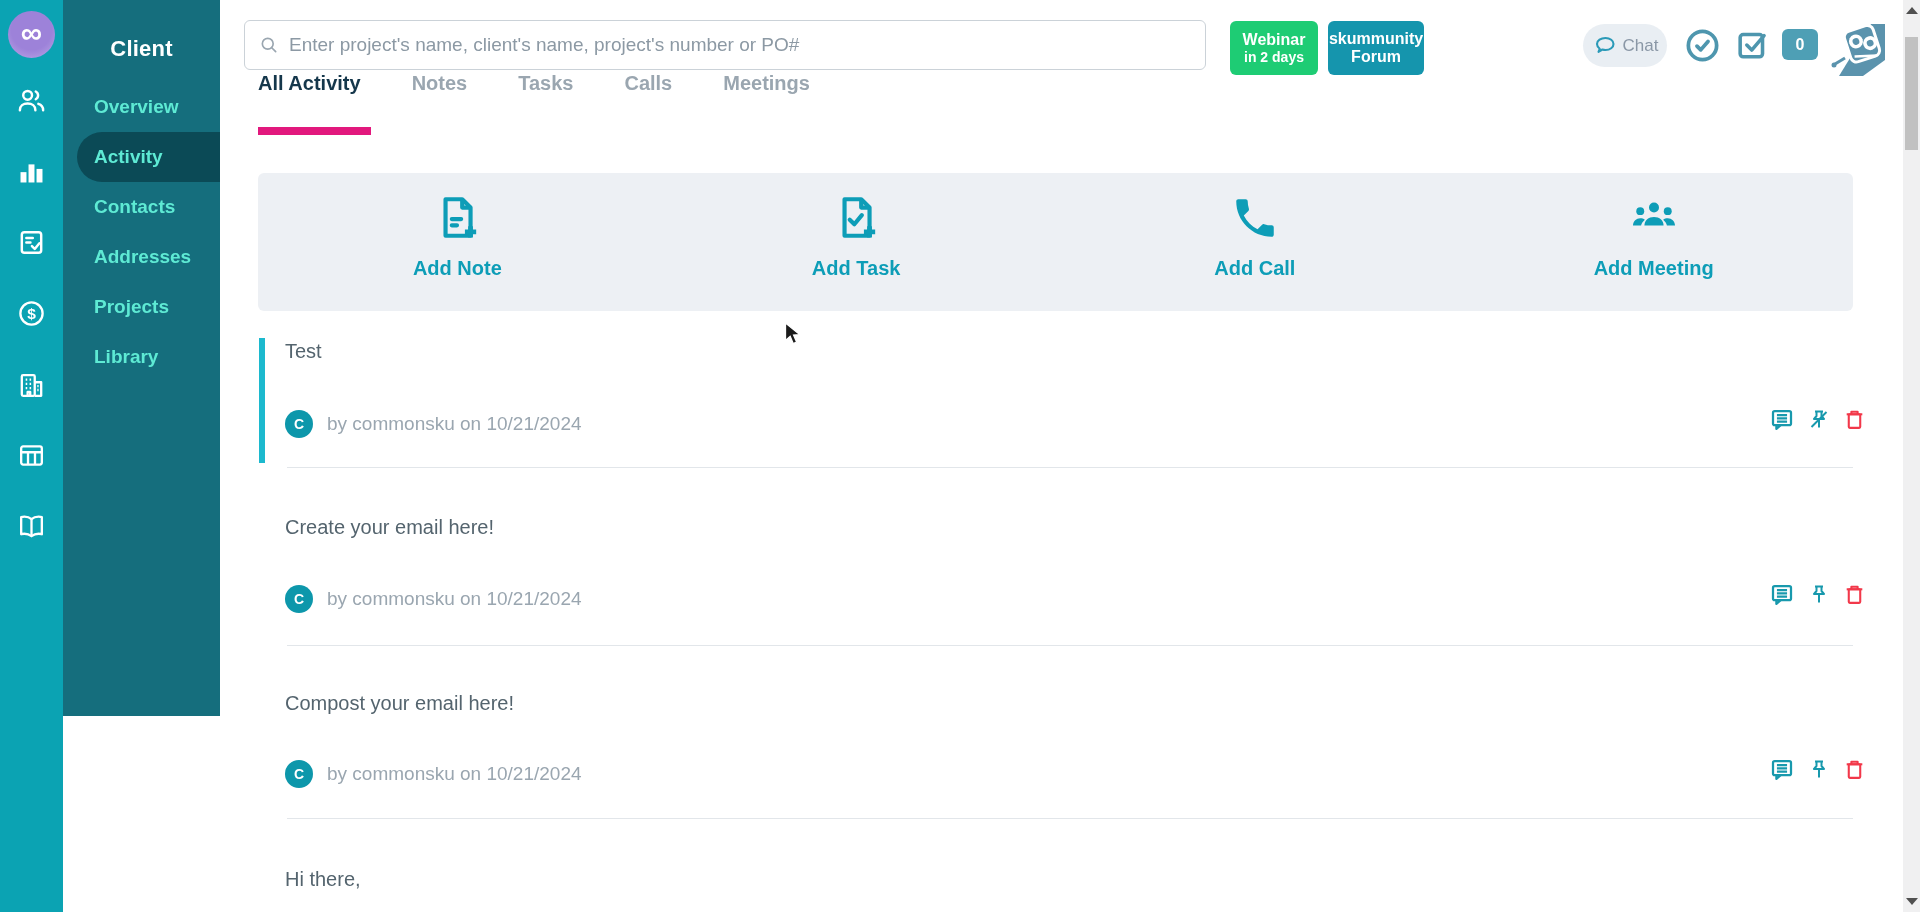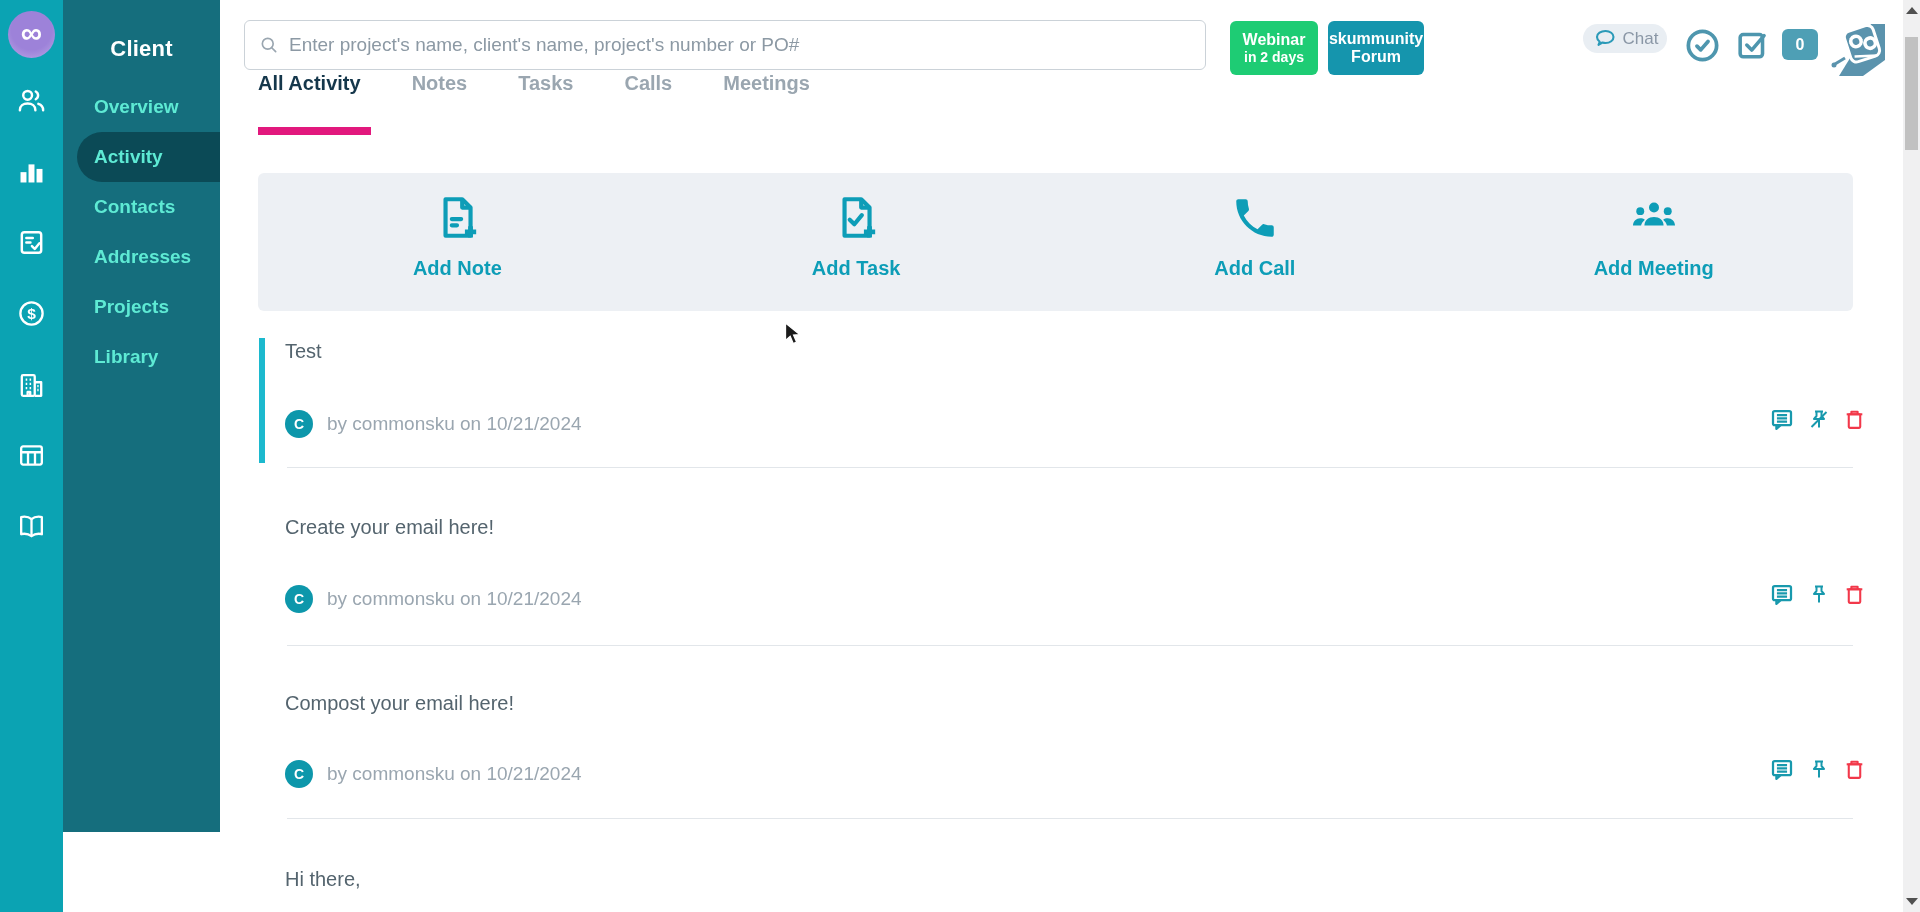--- a/index.html
+++ b/index.html
@@ -9,21 +9,21 @@
     font-family:"Liberation Sans", sans-serif;
   }
   
   .rail { position:absolute; left:0; top:0; width:63px; height:912px; background:#0BA3B3; z-index:5; }
   .rail-logo { position:absolute; left:8px; top:11px; width:47px; height:47px; border-radius:50%;
     background:radial-gradient(circle at 50% 40%, #9d82d9 55%, #bda9e8 100%);
     display:flex; align-items:center; justify-content:center; cursor:pointer; }
   .rail-logo span { color:#fff; font-size:30px; font-weight:bold; line-height:1; margin-top:-4px; }
   .rail-icon { position:absolute; left:16px; width:31px; height:31px; cursor:pointer; }
   
-  .sidecol { position:absolute; left:63px; top:0; width:157px; height:832px; background:#156E7D; z-index:5; }
+  .sidecol { position:absolute; left:63px; top:0; width:157px; height:716px; background:#156E7D; z-index:5; }
   .side-title { position:absolute; left:0; top:36px; width:100%; text-align:center;
     color:#fff; font-size:22px; font-weight:bold; letter-spacing:.2px; }
   .nav-item { position:absolute; left:0; width:157px; height:50px; display:flex; align-items:center;
     padding-left:31px; color:#5eead4; font-size:19px; font-weight:bold; cursor:pointer; }
   .nav-item.active { left:14px; width:143px; padding-left:17px; background:#0B4A56;
     border-top-left-radius:25px; border-bottom-left-radius:25px; }
   
   .search-box { position:absolute; left:244px; top:20px; width:962px; height:50px;
     border:1px solid #CBD2D8; border-radius:6px; background:#fff; display:flex; align-items:center; }
   .search-box svg { margin:0 10px 0 14px; flex:none; }
@@ -33,21 +33,21 @@
   .hbtn { position:absolute; top:21px; height:54px; border:none; border-radius:6px; color:#fff;
     display:flex; flex-direction:column; align-items:center; justify-content:center;
     font-family:"Liberation Sans", sans-serif; cursor:pointer; line-height:1.15; }
   .hbtn .l1 { font-size:16px; font-weight:bold; }
   .hbtn .l2 { font-size:14px; font-weight:bold; }
   .btn-webinar { left:1230px; width:88px; background:#1ECC74; }
   .btn-forum { left:1328px; width:96px; background:#1595AD; }
   .btn-disconnect { left:1466px; top:24px; width:97px; height:44px; background:#FAA81A;
     border:none; border-radius:6px; color:#fff; font-size:17px; cursor:pointer;
     font-family:"Liberation Sans", sans-serif; }
-  .chat-pill { position:absolute; left:1583px; top:24px; width:84px; height:29px; background:#E9EEF3;
+  .chat-pill { position:absolute; left:1583px; top:24px; width:84px; height:43px; background:#E9EEF3;
     border-radius:22px; display:flex; align-items:center; justify-content:center; gap:5px; cursor:pointer; }
   .chat-pill .chat-label { color:#8A97A6; font-size:17px; }
   .hicon { position:absolute; top:26px; cursor:pointer; }
   .badge { position:absolute; left:1782px; top:29px; width:36px; height:31px; background:#4E9FB5;
     border-radius:6px; color:#fff; font-size:16px; font-weight:bold; display:flex;
     align-items:center; justify-content:center; cursor:pointer; }
   .avatar { position:absolute; left:1825px; top:16px; width:60px; height:60px; border-radius:6px;
     overflow:hidden; cursor:pointer; }
   
   .tabs { position:absolute; left:258px; top:72px; display:flex; gap:51px; }

